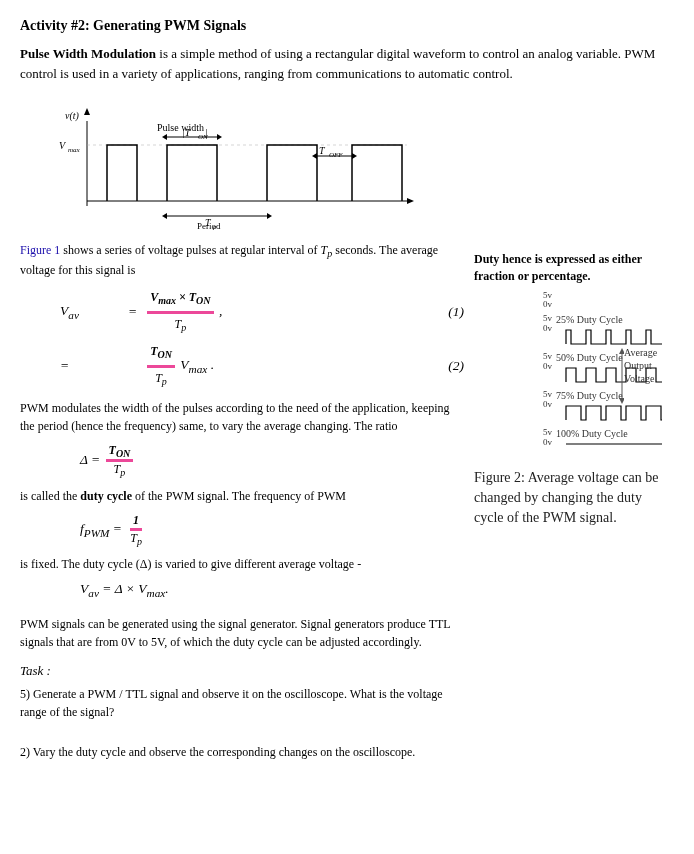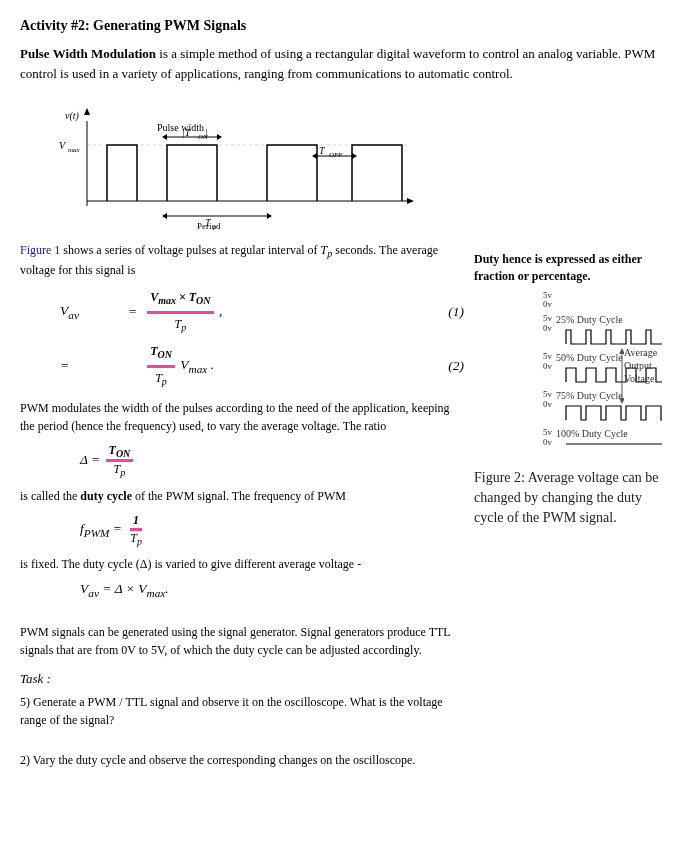--- a/index.html
+++ b/index.html
@@ -88,21 +88,21 @@
       margin: 8px 0 8px 60px;
       font-size: 13.5px;
       font-style: italic;
     }
     .fpwm-eq {
       margin: 8px 0 8px 60px;
       font-size: 13.5px;
       font-style: italic;
     }
     .vav-eq {
-      margin: 8px 0 24px 60px;
+      margin: 8px 0 16px 60px;
       font-size: 13.5px;
       font-style: italic;
     }
     .body-text {
       font-size: 12px;
       line-height: 1.5;
       margin-bottom: 6px;
     }
     .link-blue { color: #1a0dab; text-decoration: none; }
     .task-section {
@@ -248,21 +248,21 @@
             <span class="num" style="font-style:italic">T<sub>ON</sub></span>
             <span class="den" style="font-style:italic">T<sub>p</sub></span>
           </span>
           <span style="font-style:italic">V<sub>max</sub></span>
           <span>.</span>
         </span>
         <span class="eq-num">(2)</span>
       </div>
     </div>
 
-    <p class="body-text">PWM modulates the width of the pulses according to the need of the application, keeping the period (hence the frequency) used, to vary the average voltage. The ratio</p>
+    <p class="body-text">PWM modulates the width of the pulses according to the need of the application, keeping the period (hence the frequency) same, to vary the average changing. The ratio</p>
 
     <div class="delta-eq">
       <span style="font-style:italic">Δ = </span>
       <span class="fraction">
         <span class="num" style="font-style:italic">T<sub>ON</sub></span>
         <span class="den" style="font-style:italic">T<sub>p</sub></span>
       </span>
     </div>
 
     <p class="body-text">

